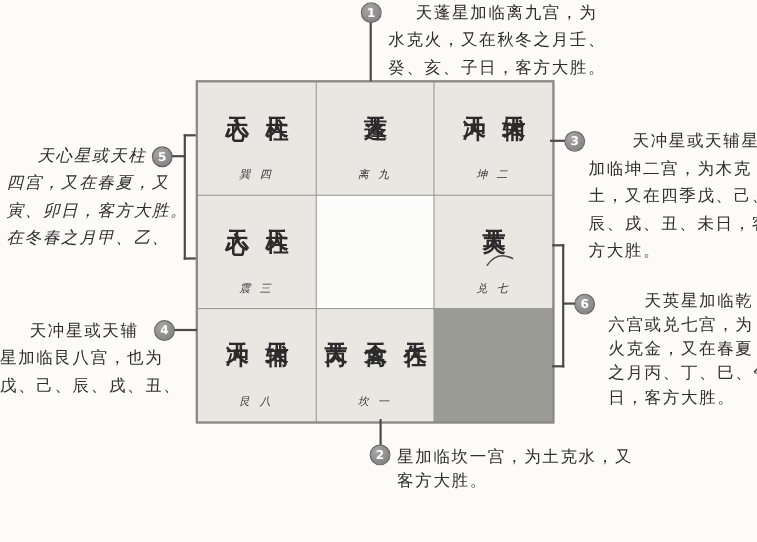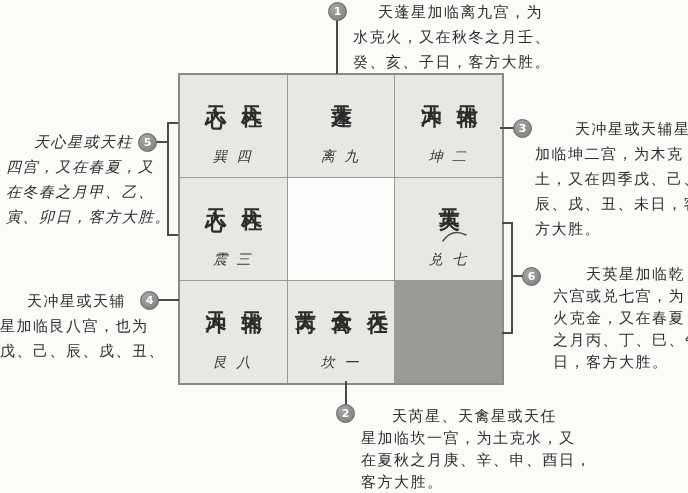--- a/index.html
+++ b/index.html
@@ -9,21 +9,21 @@
   
   #grid{position:absolute;left:178px;top:73px;width:322px;height:308px;
         border:2px solid #8a8a87;background:#9b9b96;
         display:grid;grid-template-columns:repeat(3,1fr);grid-template-rows:repeat(3,1fr);gap:1px;}
   .cell{background:#e8e7e2;display:flex;flex-direction:column;align-items:center;
         justify-content:space-between;padding:14px 0 11px 0;box-sizing:border-box;}
   .cell.center{background:#fcfcfb;}
   .stars{display:flex;flex-direction:row;gap:13px;justify-content:center;}
   .star{writing-mode:vertical-lr;text-orientation:upright;font-size:21px;line-height:23px;
         letter-spacing:1px;font-weight:600;color:#2b2b2b;}
-  .palace{font-size:14px;font-style:italic;letter-spacing:3px;color:#333;white-space:pre;}
+  .palace{font-size:10px;font-style:italic;letter-spacing:3px;color:#333;white-space:pre;}
 
   
   .ann{position:absolute;font-size:15px;letter-spacing:1.5px;color:#2d2d2d;}
   .ann .ln{white-space:nowrap;}
   #a1 .ln,#a3 .ln,#a4 .ln,#a5 .ln{line-height:25px;height:25px;}
   #a2 .ln,#a6 .ln{line-height:22px;height:22px;}
   #a1 .first{text-indent:25px;} #a2 .first{text-indent:31px;}
   #a3 .first{text-indent:40px;} #a4 .first{text-indent:27px;}
   #a5 .first{text-indent:28px;} #a6 .first{text-indent:33px;}
 
@@ -120,45 +120,43 @@
   <div class="marker" style="left:138px;top:133px;">5</div>
   <div class="marker" style="left:522px;top:267px;">6</div>
 
   <div class="ann" id="a1" style="left:353px;top:0px;">
     <div class="ln first">天蓬星加临离九宫，为</div>
     <div class="ln">水克火，又在秋冬之月壬、</div>
     <div class="ln">癸、亥、子日，客方大胜。</div>
   </div>
 
   <div class="ann" id="a2" style="left:361px;top:405px;">
-    <div class="ln first">天芮星、天禽星或天任</div>
     <div class="ln">星加临坎一宫，为土克水，又</div>
-    <div class="ln">在夏秋之月庚、辛、申、酉日，</div>
     <div class="ln">客方大胜。</div>
   </div>
 
   <div class="ann" id="a3" style="left:535px;top:117px;">
     <div class="ln first">天冲星或天辅星</div>
     <div class="ln">加临坤二宫，为木克</div>
     <div class="ln">土，又在四季戊、己、</div>
     <div class="ln">辰、戌、丑、未日，客</div>
     <div class="ln">方大胜。</div>
   </div>
 
   <div class="ann" id="a4" style="left:0;top:289px;">
     <div class="ln first">天冲星或天辅</div>
     <div class="ln">星加临艮八宫，也为</div>
     <div class="ln">戊、己、辰、戌、丑、</div>
   </div>
 
   <div class="ann" id="a5" style="left:6px;top:130px;font-style:italic;">
     <div class="ln first">天心星或天柱</div>
     <div class="ln">四宫，又在春夏，又</div>
+    <div class="ln">寅、卯日，客方大胜。</div>
     <div class="ln">在冬春之月甲、乙、</div>
-    <div class="ln">寅、卯日，客方大胜。</div>
   </div>
 
   <div class="ann" id="a6" style="left:553px;top:263px;">
     <div class="ln first">天英星加临乾</div>
     <div class="ln">六宫或兑七宫，为</div>
     <div class="ln">火克金，又在春夏</div>
     <div class="ln">之月丙、丁、巳、午</div>
     <div class="ln">日，客方大胜。</div>
   </div>
 

